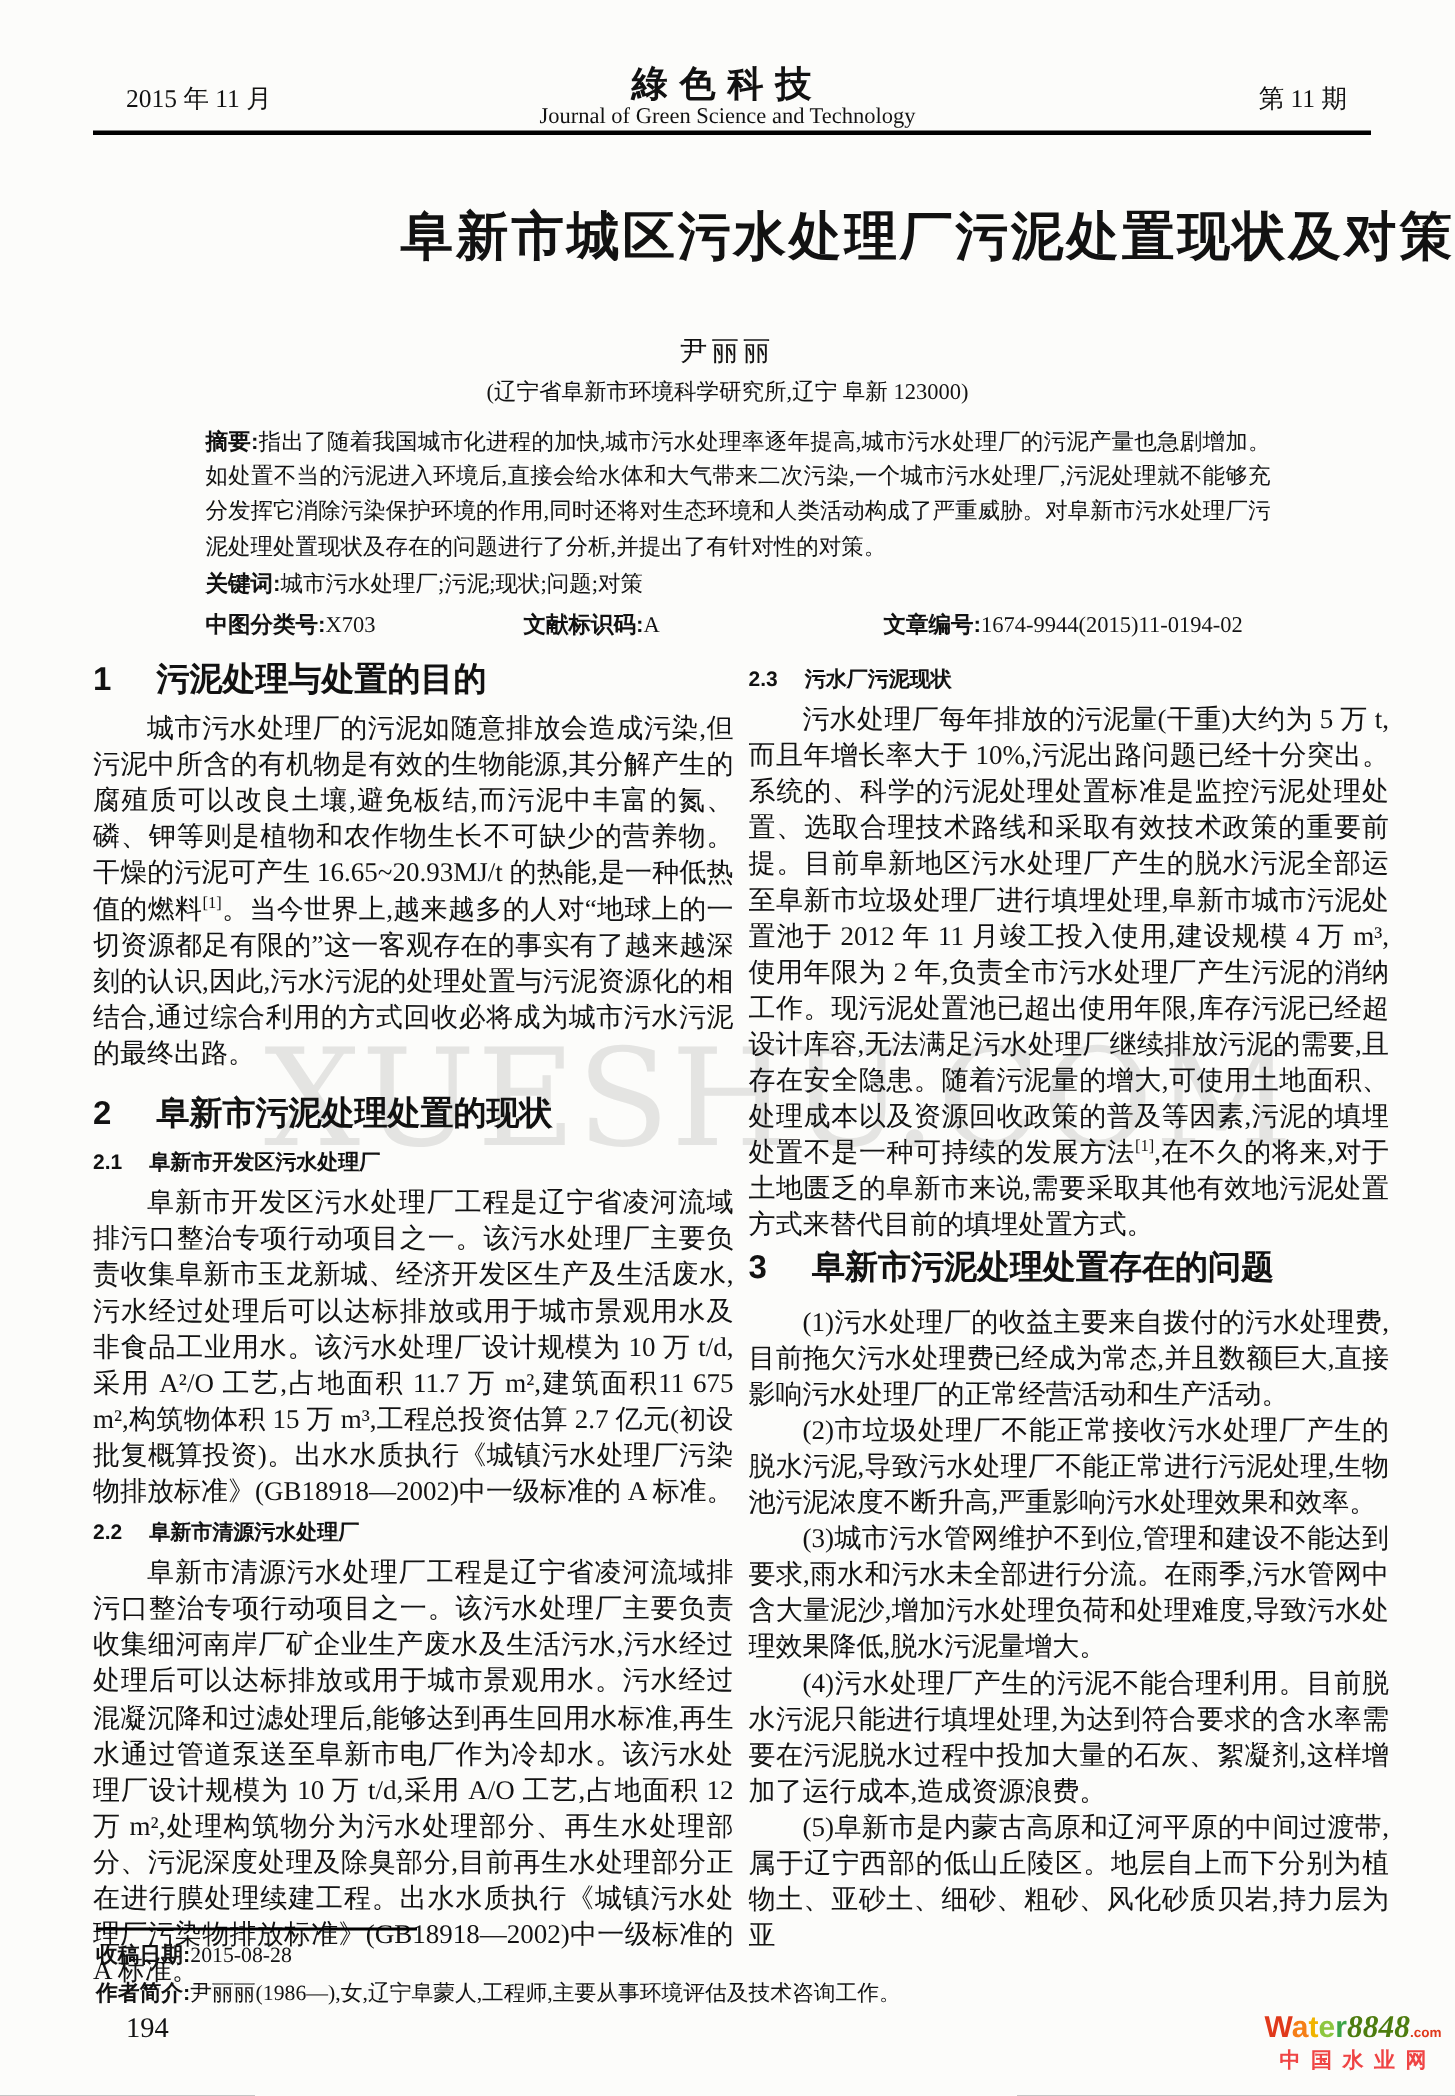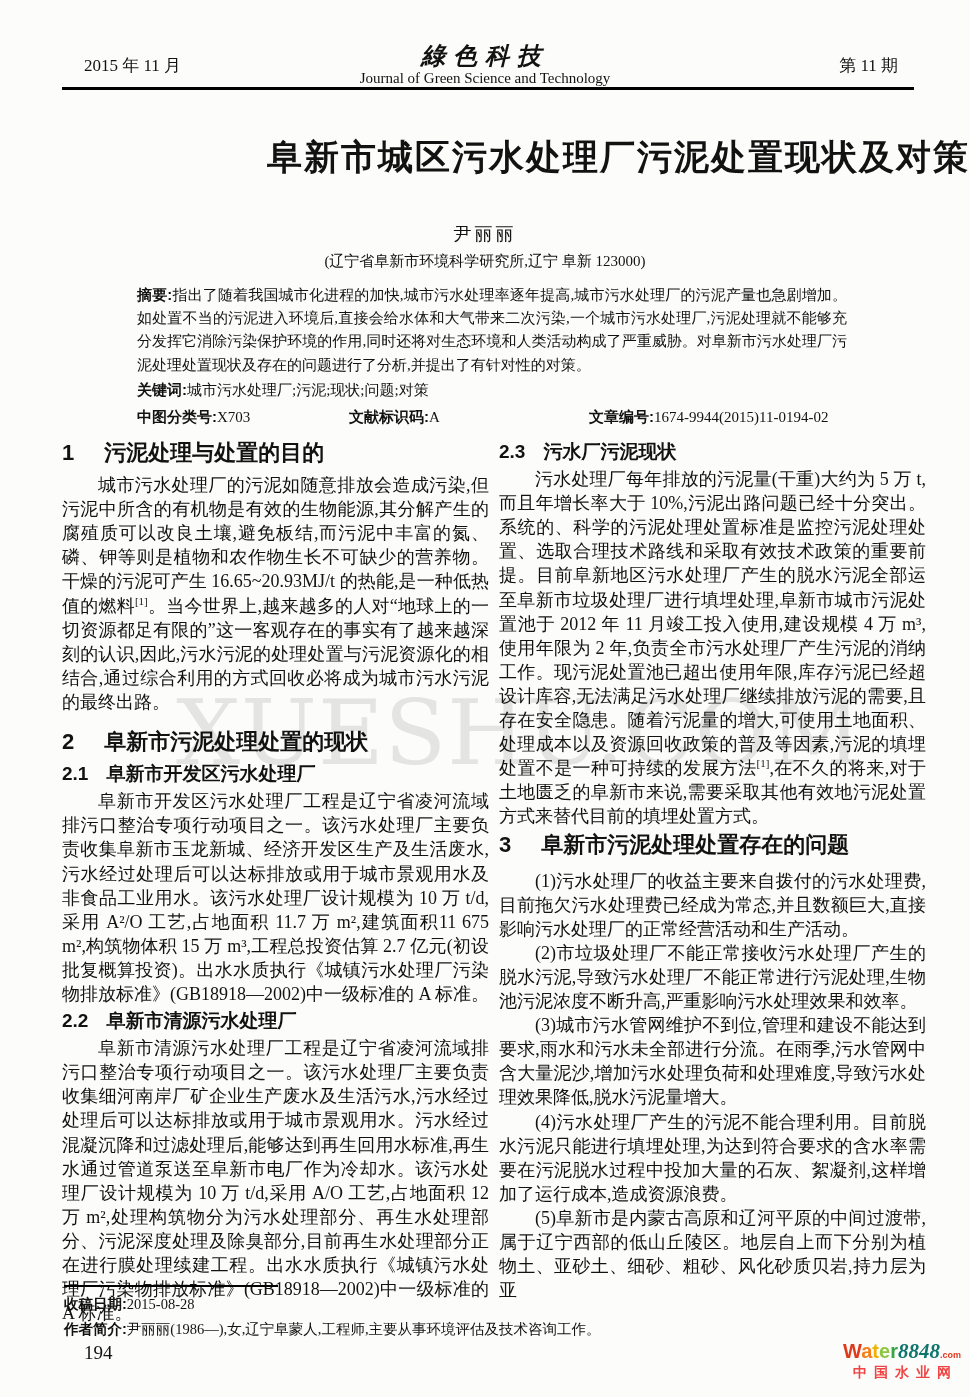--- a/index.html
+++ b/index.html
@@ -2,21 +2,21 @@
 <html><head>
 <meta charset="utf-8">
 <style>
   html,body{margin:0;padding:0;background:#9a9a9a;}
   .page{position:relative;width:970px;height:1397px;background:#fcfcfa;
         font-family:"Liberation Serif","DejaVu Serif",serif;color:#121212;overflow:hidden;}
 
   
   .hdr-date{position:absolute;left:84px;top:54px;font-size:17px;}
   .hdr-center{position:absolute;left:0;right:0;top:40px;text-align:center;}
-  .hdr-journal-cn{font-size:24px;font-weight:bold;font-style:italic;letter-spacing:8px;
+  .hdr-journal-cn{font-size:24px;font-weight:bold;letter-spacing:8px;
                   font-family:"DejaVu Serif",serif;}
   .hdr-journal-en{font-size:15px;margin-top:-2px;}
   .hdr-issue{position:absolute;right:72px;top:54px;font-size:17px;}
   .hdr-rule{position:absolute;left:62px;right:56px;top:87px;height:3px;background:#000;}
 
   
   .title{position:absolute;left:0;right:0;top:134px;text-align:right;
          font-size:35px;font-weight:bold;letter-spacing:2px;}
   .author{position:absolute;left:0;right:0;top:222px;text-align:center;font-size:18px;letter-spacing:3px;}
   .affil{position:absolute;left:0;right:0;top:252px;text-align:center;font-size:15px;}
@@ -33,21 +33,21 @@
 
   
   .col{position:absolute;top:437px;width:427px;font-size:18px;line-height:24.1px;
        text-align:justify;z-index:2;}
   .col-left{left:62px;}
   .col-right{left:499px;}
   .body-p{margin:0;text-indent:2em;}
   .sec-h1{font-size:22px;font-weight:bold;margin:4px 0 8px 0;text-indent:0;
           font-family:"Liberation Sans","DejaVu Sans",sans-serif;}
   .sec-h1 .num{margin-right:30px;}
-  .sec-h2{font-size:19px;font-weight:bold;margin:3px 0 3px 0;text-indent:0;
+  .sec-h2{font-size:14px;font-weight:bold;margin:3px 0 3px 0;text-indent:0;
           font-family:"Liberation Sans","DejaVu Sans",sans-serif;}
   .sec-h2 .num{margin-right:18px;}
   .mt-lg{margin-top:16px;}
   .mt-xl{margin-bottom:12px;}
   sup.ref{font-size:11px;line-height:0;}
 
   
   .watermark{position:absolute;left:176px;top:640px;font-size:90px;color:#e4e4e2;
              font-family:"DejaVu Serif",serif;z-index:1;white-space:nowrap;letter-spacing:1px;}
 
@@ -140,18 +140,18 @@
     </div>
     <div>
       <span class="label">作者简介:</span><span>尹丽丽(1986—),女,辽宁阜蒙人,工程师,主要从事环境评估及技术咨询工作。</span>
     </div>
   </div>
 
   <div class="page-num">194</div>
 
   <div class="logo">
     <div class="logo-line1">
-      <span style="color: rgb(224, 57, 27);">W</span><span style="color: rgb(245, 127, 23);">a</span><span style="color: rgb(240, 180, 0);">t</span><span style="color: rgb(141, 198, 63);">e</span><span style="color: rgb(58, 165, 71);">r</span><span class="logo-num" style="color: #0f766e;">8848</span><span class="logo-dotcom" style="color: rgb(224, 57, 27);">.com</span>
+      <span style="color: rgb(224, 57, 27);">W</span><span style="color: rgb(245, 127, 23);">a</span><span style="color: rgb(240, 180, 0);">t</span><span style="color: rgb(141, 198, 63);">e</span><span style="color: rgb(58, 165, 71);">r</span><span class="logo-num" style="color: #4d7c0f;">8848</span><span class="logo-dotcom" style="color: rgb(224, 57, 27);">.com</span>
     </div>
     <div class="logo-cn" style="color: #ef4444;">中国水业网</div>
   </div>
 
 </div>
 
 </body></html>

